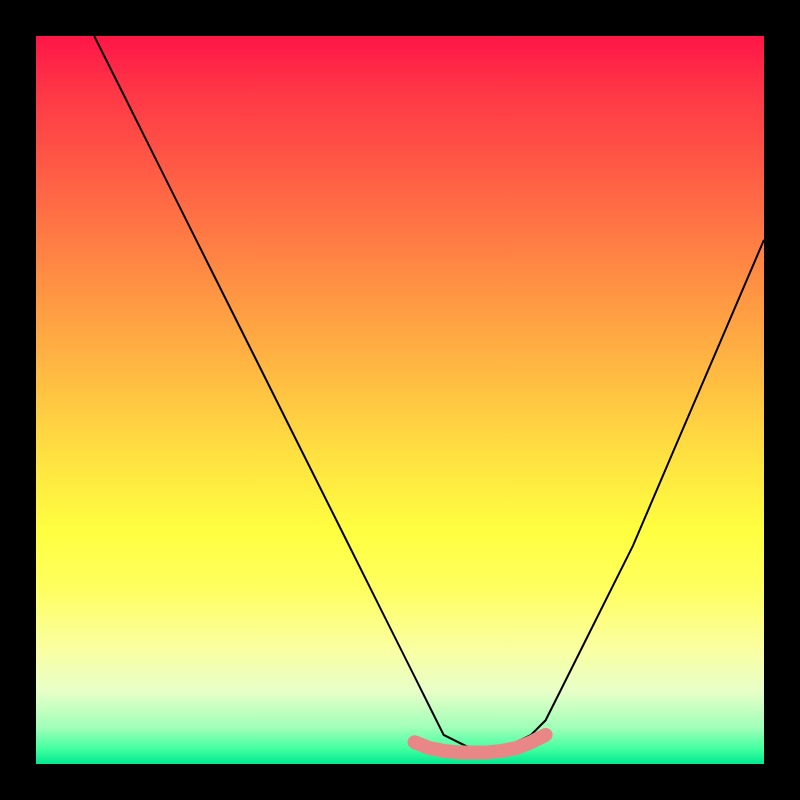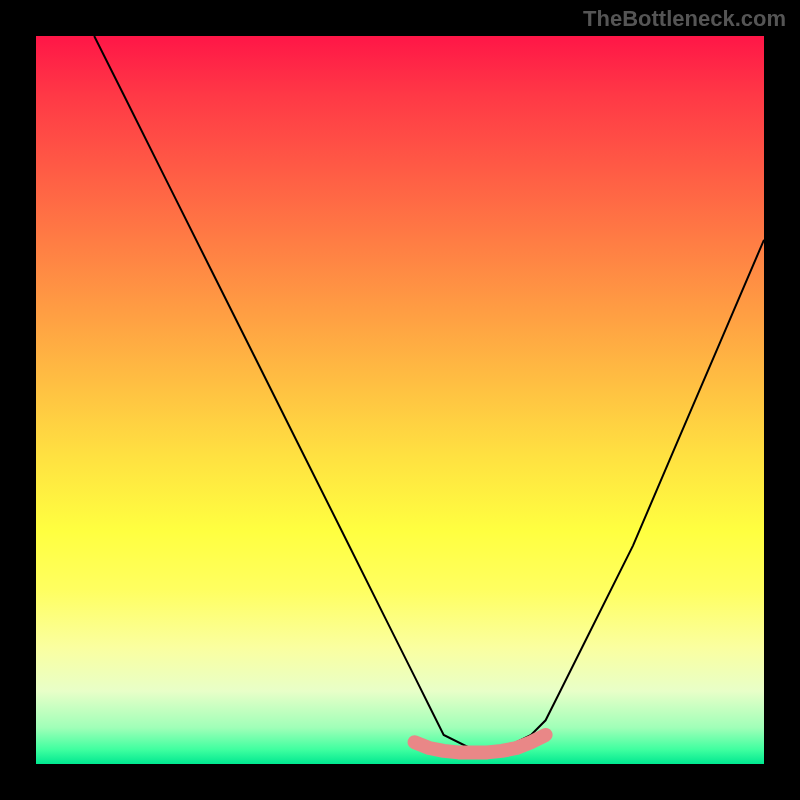--- a/index.html
+++ b/index.html
@@ -63,21 +63,20 @@
     left: 0;
     top: 0;
     width: 100%;
     height: 100%;
   }
 </style>
 </head>
 <body>
 
 <div class="container">
-  <div class="watermark">TheBottleneck.com</div>
   <div class="plot-area">
     <div class="gradient-bg"></div>
     <svg class="curve" viewBox="0 0 728 728" preserveAspectRatio="none">
       <path id="bottleneck-curve-path" fill="none" stroke="#000000" stroke-width="2" d="M58.2 0.0 L87.4 58.2 L131.0 145.6 L174.7 233.0 L218.4 320.3 L262.1 407.7 L305.8 495.0 L349.4 582.4 L378.6 640.6 L393.1 669.8 L407.7 698.9 L436.8 713.4 L465.9 713.4 L495.0 698.9 L509.6 684.3 L524.2 655.2 L553.3 597.0 L597.0 509.6 L640.6 407.7 L684.3 305.8 L728.0 203.8"></path>
       <path id="marker-band-path" fill="none" stroke="#e98787" stroke-width="14" stroke-linecap="round" stroke-linejoin="round" d="M378.6 706.2 L393.1 712.0 L407.7 714.9 L422.2 716.4 L436.8 716.4 L451.4 716.4 L465.9 714.9 L480.5 712.0 L495.0 706.2 L509.6 698.9"></path>
     </svg>
   </div>
 </div>
 
 </body></html>

